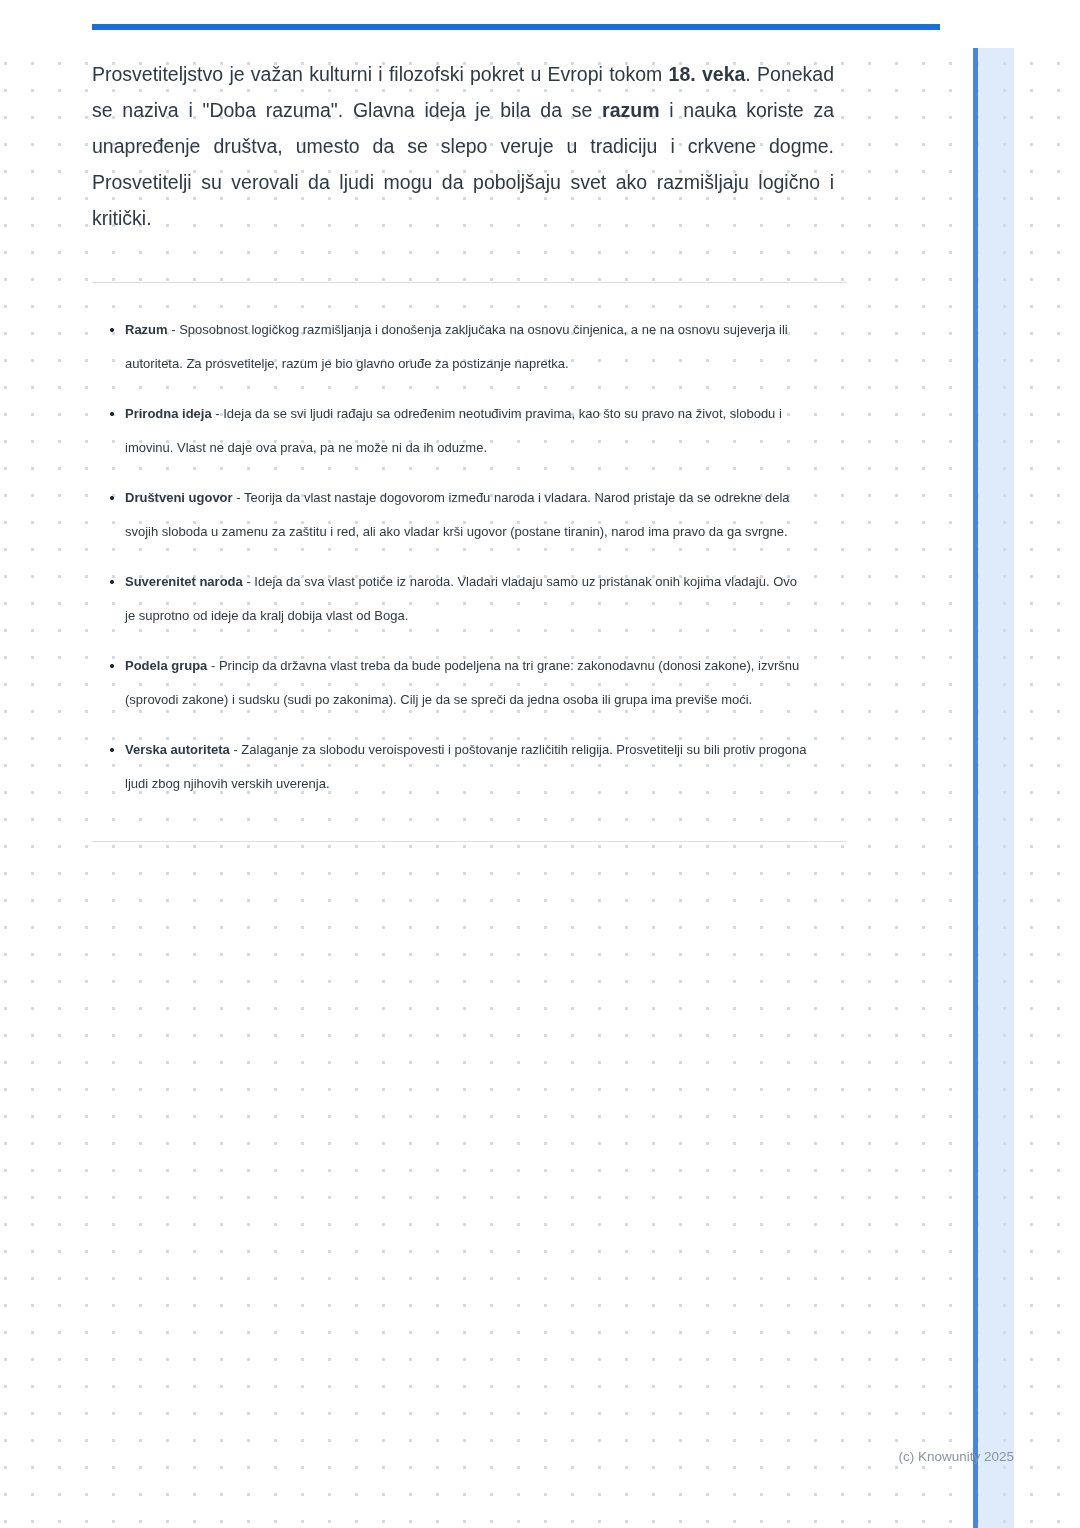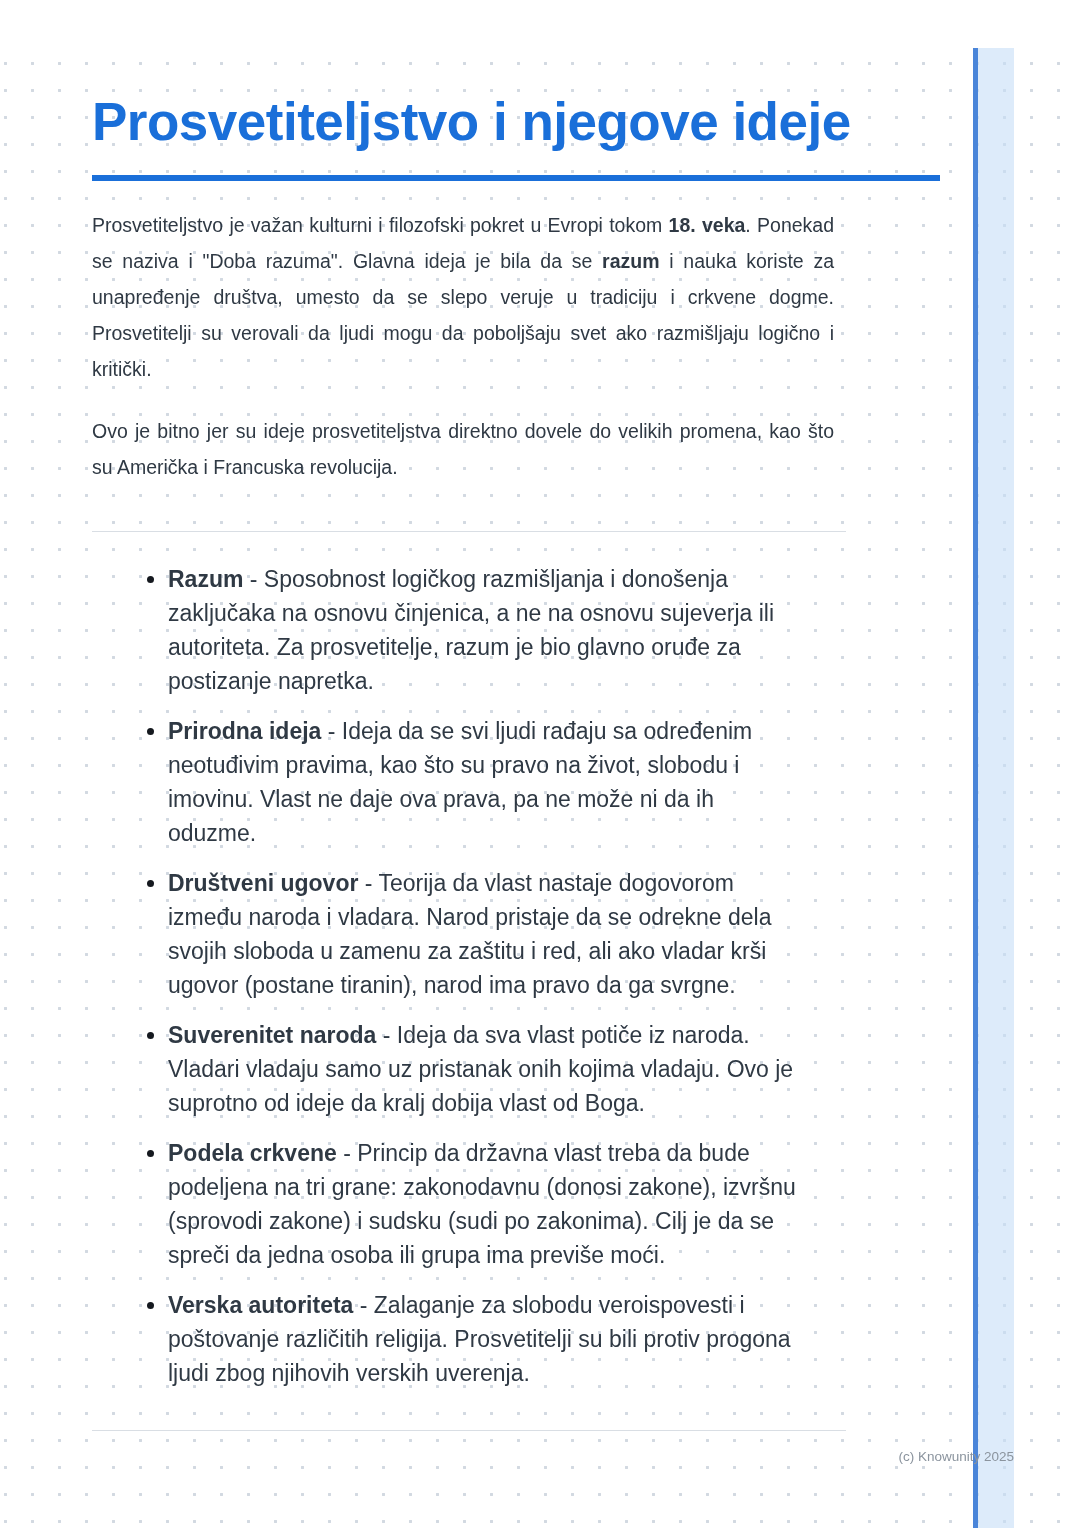--- a/index.html
+++ b/index.html
@@ -72,24 +72,23 @@
     height: 0;
   }
   .divider.bottom { margin-top: 40px; }
   ul.terms {
     margin-top: 30px;
     padding-left: 33px;
     width: 716px;
     list-style: disc;
   }
   ul.terms li {
-    font-size: 23px;
+    font-size: 13px;
     line-height: 34px;
     margin-bottom: 16px;
-    margin-left: 43px;
   }
   ul.terms li::marker { color: #15191f; }
   strong { font-weight: bold; }
   .footer {
     position: absolute;
     right: 66px;
     bottom: 64px;
     font-size: 13.5px;
     color: #8b949e;
     z-index: 2;
@@ -97,37 +96,35 @@
 </style>
 </head>
 <body>
 
 <div class="page">
   <div class="top-mask"></div>
   <div class="stripe"></div>
 
   <div class="content">
 
-    <h1 class="doc-title">Prosvetiteljstvo i njegove ideje</h1>
     <div class="title-rule"></div>
 
 
     <p class="para"><span>Prosvetiteljstvo je važan kulturni i filozofski pokret u Evropi tokom </span><strong>18. veka</strong><span>. Ponekad se naziva i "Doba razuma". Glavna ideja je bila da se </span><strong>razum</strong><span> i nauka koriste za unapređenje društva, umesto da se slepo veruje u tradiciju i crkvene dogme. Prosvetitelji su verovali da ljudi mogu da poboljšaju svet ako razmišljaju logično i kritički.</span></p>
 
-    <p class="para">Ovo je bitno jer su ideje prosvetiteljstva direktno dovele do velikih promena, kao što su Američka i Francuska revolucija.</p>
 
     <hr class="divider">
 
 
     <ul class="terms">
       <li><strong>Razum</strong><span> - Sposobnost logičkog razmišljanja i donošenja zaključaka na osnovu činjenica, a ne na osnovu sujeverja ili autoriteta. Za prosvetitelje, razum je bio glavno oruđe za postizanje napretka.</span></li>
       <li><strong>Prirodna ideja</strong><span> - Ideja da se svi ljudi rađaju sa određenim neotuđivim pravima, kao što su pravo na život, slobodu i imovinu. Vlast ne daje ova prava, pa ne može ni da ih oduzme.</span></li>
       <li><strong>Društveni ugovor</strong><span> - Teorija da vlast nastaje dogovorom između naroda i vladara. Narod pristaje da se odrekne dela svojih sloboda u zamenu za zaštitu i red, ali ako vladar krši ugovor (postane tiranin), narod ima pravo da ga svrgne.</span></li>
       <li><strong>Suverenitet naroda</strong><span> - Ideja da sva vlast potiče iz naroda. Vladari vladaju samo uz pristanak onih kojima vladaju. Ovo je suprotno od ideje da kralj dobija vlast od Boga.</span></li>
-      <li><strong>Podela crkvene</strong><span> - Princip da državna vlast treba da bude podeljena na tri grane: zakonodavnu (donosi zakone), izvršnu (sprovodi zakone) i sudsku (sudi po zakonima). Cilj je da se spreči da jedna osoba ili grupa ima previše moći.</span></li>
+      <li><strong>Podela grupa</strong><span> - Princip da državna vlast treba da bude podeljena na tri grane: zakonodavnu (donosi zakone), izvršnu (sprovodi zakone) i sudsku (sudi po zakonima). Cilj je da se spreči da jedna osoba ili grupa ima previše moći.</span></li>
       <li><strong>Verska autoriteta</strong><span> - Zalaganje za slobodu veroispovesti i poštovanje različitih religija. Prosvetitelji su bili protiv progona ljudi zbog njihovih verskih uverenja.</span></li>
     </ul>
 
     <hr class="divider bottom">
 
   </div>
 
   <div class="footer">(c) Knowunity 2025</div>
 </div>
 

